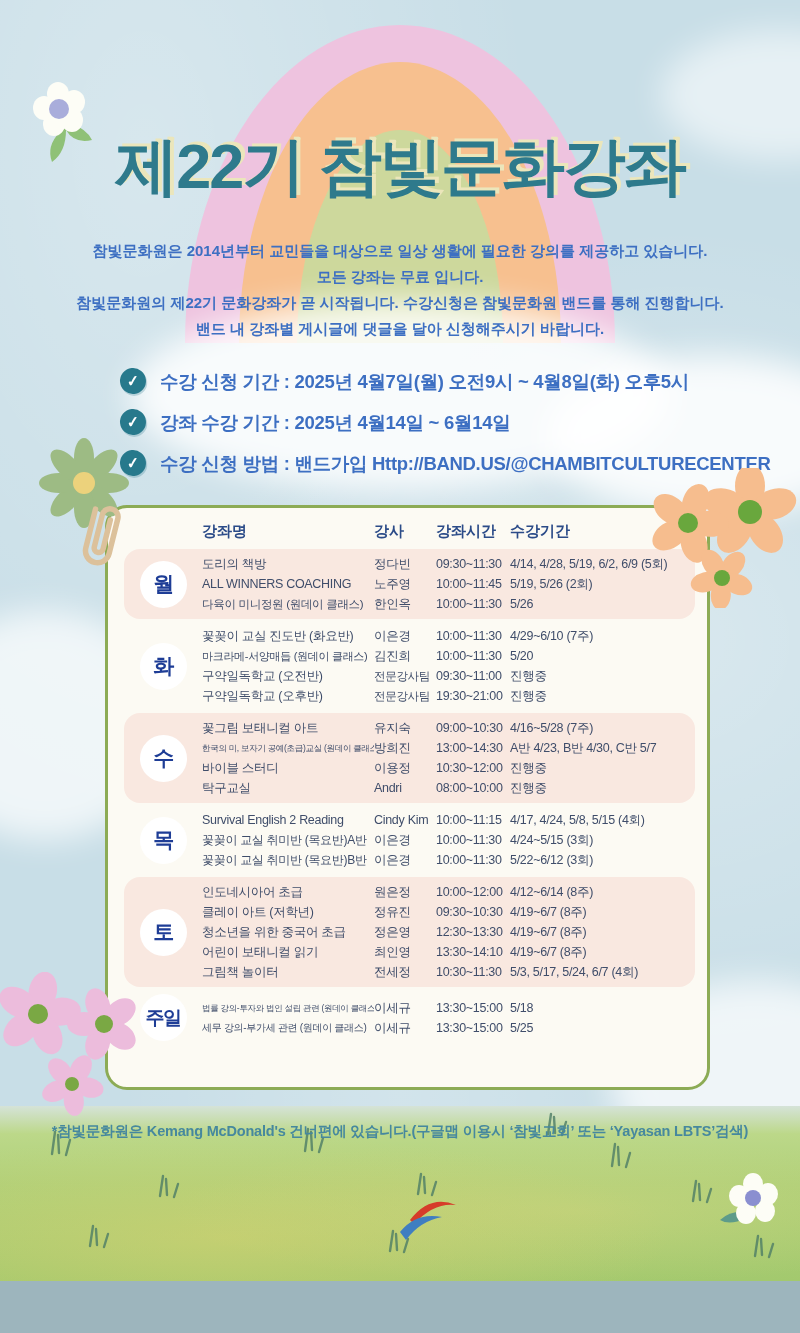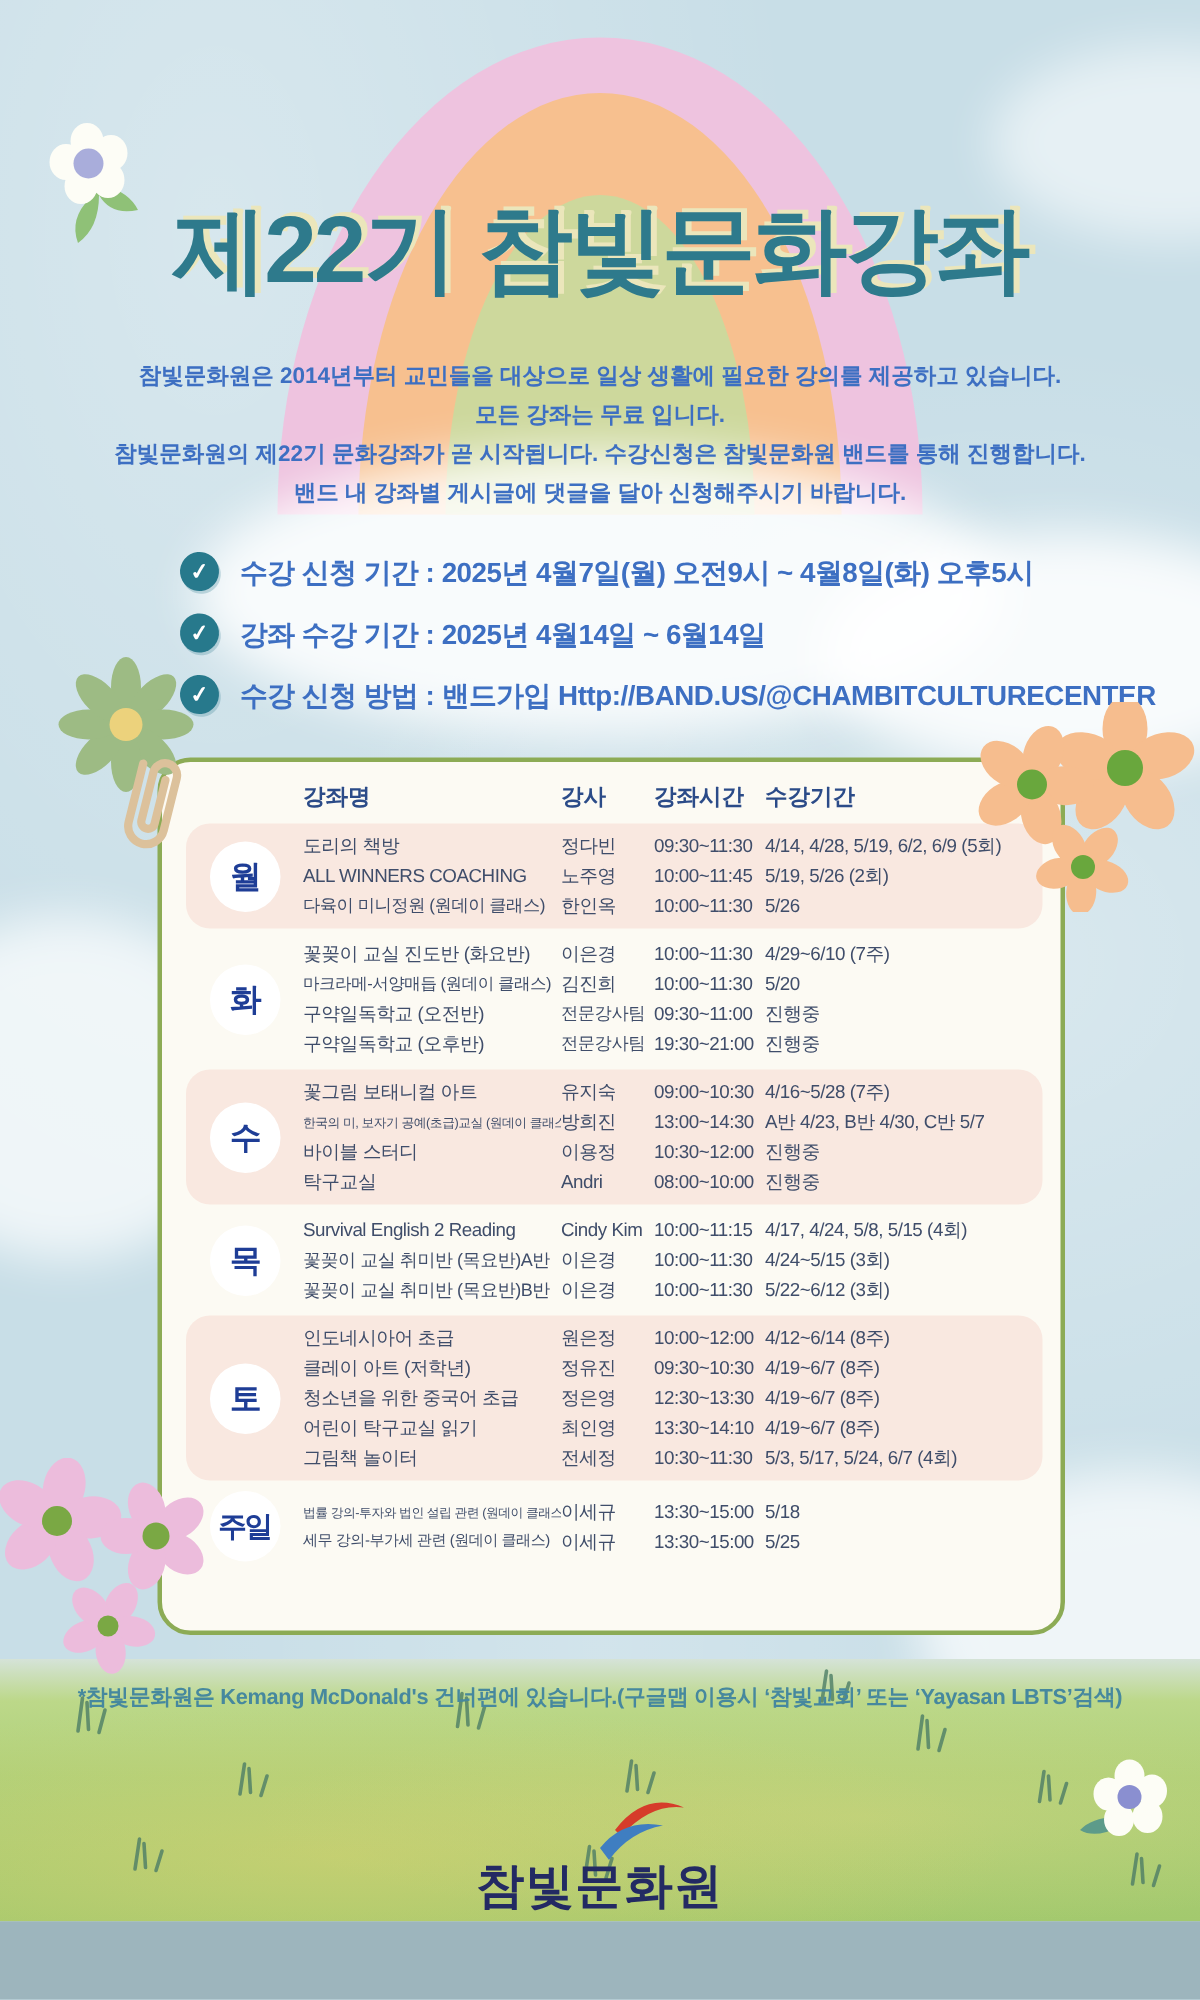--- a/index.html
+++ b/index.html
@@ -277,21 +277,21 @@
               <div class="cell cell-time">09:30~10:30</div>
               <div class="cell cell-period">4/19~6/7 (8주)</div>
             </div>
             <div class="row">
               <div class="cell cell-course">청소년을 위한 중국어 초급</div>
               <div class="cell cell-instr">정은영</div>
               <div class="cell cell-time">12:30~13:30</div>
               <div class="cell cell-period">4/19~6/7 (8주)</div>
             </div>
             <div class="row">
-              <div class="cell cell-course">어린이 탁구교실 읽기</div>
+              <div class="cell cell-course">어린이 보태니컬 읽기</div>
               <div class="cell cell-instr">최인영</div>
               <div class="cell cell-time">13:30~14:10</div>
               <div class="cell cell-period">4/19~6/7 (8주)</div>
             </div>
             <div class="row">
               <div class="cell cell-course">그림책 놀이터</div>
               <div class="cell cell-instr">전세정</div>
               <div class="cell cell-time">10:30~11:30</div>
               <div class="cell cell-period">5/3, 5/17, 5/24, 6/7 (4회)</div>
             </div>
@@ -321,21 +321,20 @@
       </div>
   </div>
 
   <div class="footnote">*참빛문화원은 Kemang McDonald's 건너편에 있습니다.(구글맵 이용시 ‘참빛교회’ 또는 ‘Yayasan LBTS’검색)</div>
 
   <div class="logo">
     <svg class="logo-icon" width="64" height="46" viewBox="0 0 64 46">
       <path d="M14 24 Q34 -2 60 9 Q38 6 18 28 Z" fill="#d63c2a"></path>
       <path d="M4 36 Q20 16 46 21 Q24 25 10 44 Z" fill="#3f7ec1"></path>
     </svg>
-    <div class="logo-text">참빛문화원</div>
   </div>
 
   <svg class="decor" style="left:26px; top:78px;" width="76" height="92" viewBox="0 0 76 92">
     <path d="M44 46 Q60 50 66 62 Q48 66 40 52 Q40 74 26 84 Q20 68 34 54" fill="#8fc177"></path>
     <g fill="#fdfdf6">
       <ellipse cx="32" cy="16" rx="11" ry="12"></ellipse>
         <ellipse cx="48" cy="24" rx="11" ry="12"></ellipse>
       <ellipse cx="46" cy="42" rx="11" ry="12"></ellipse>
         <ellipse cx="28" cy="46" rx="11" ry="12"></ellipse>
       <ellipse cx="18" cy="30" rx="11" ry="12"></ellipse>

